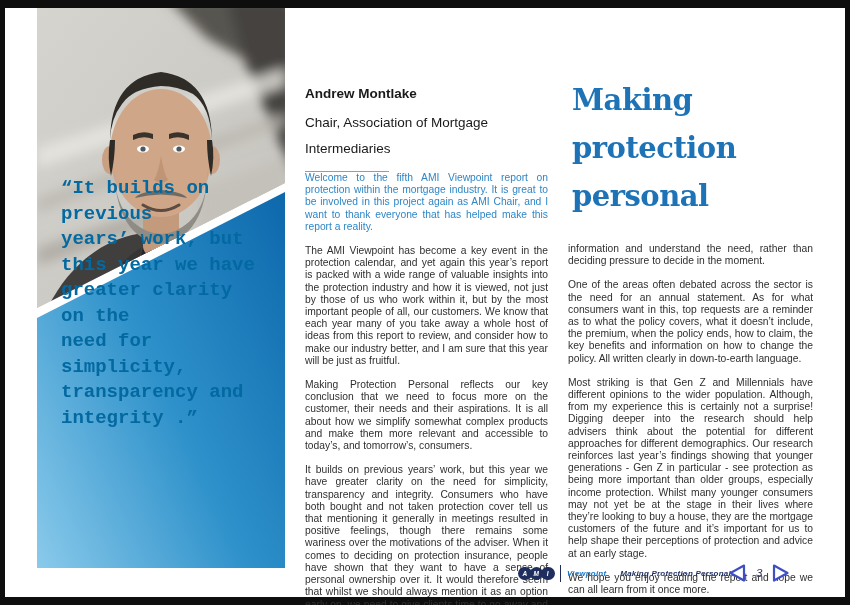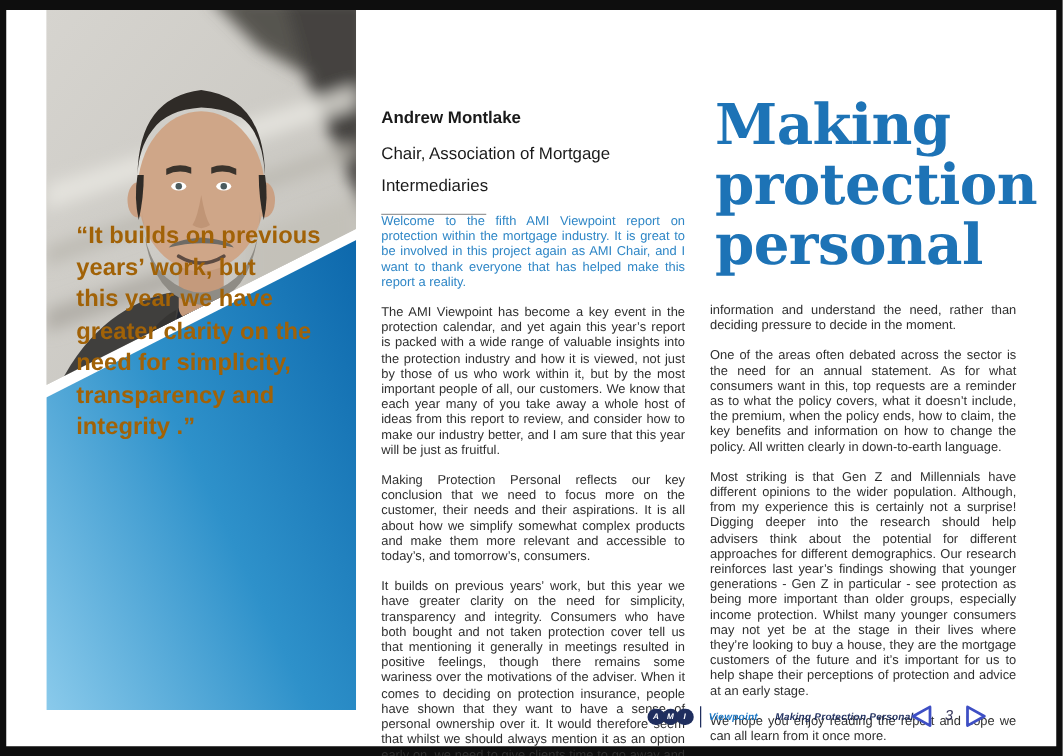--- a/index.html
+++ b/index.html
@@ -9,35 +9,35 @@
   .page { position:absolute; left:5px; top:8px; width:840px; height:589px; background:#ffffff; }
 
   
   .left-panel { position:absolute; left:32px; top:0; width:248px; height:560px; }
   .photo { position:absolute; left:0; top:0; width:248px; height:310px;
            clip-path: polygon(0 0, 100% 0, 100% 175px, 0 300px); background:#d2d0ca; }
   .quote-box { position:absolute; left:0; top:184px; width:248px; height:376px;
                clip-path: polygon(0 126px, 100% 0, 100% 100%, 0 100%);
                background: linear-gradient(65deg, #8ACAEB 0%, #2E91CA 50%, #0D68AC 100%); }
   .quote-text { position:absolute; left:24px; top:168px; width:205px;
-                font-family:Liberation Sans, sans-serif; font-weight:700;
-                color:#a16207; font-size:19px; line-height:25.5px; white-space:pre-line; }
+                font-family:Liberation Mono, monospace; font-weight:700;
+                color:#0369a1; font-size:19px; line-height:25.5px; white-space:pre-line; }
 
   
   .mid-col { position:absolute; left:300px; top:77px; width:243px; }
   .author-name { font-size:13.5px; line-height:17px; font-weight:700; color:#1a1a1a; }
   .author-role { margin-top:8px; font-size:13.5px; line-height:26px; color:#1a1a1a; white-space:pre-line; }
   .rule { margin-top:9px; width:84px; border-top:1px solid #9b9b9b; }
   p.body { font-size:10.3px; line-height:12.2px; color:#2f2f2f; text-align:justify; margin-bottom:12px; }
   p.intro { color:#2E86C6; }
 
   
   .title { position:absolute; left:567px; top:68px; width:260px;
            font-family:"DejaVu Serif","Liberation Serif",serif; font-weight:700;
-           font-size:45px; line-height:48px; color:#1D73B6; white-space:pre-line; letter-spacing:-0.5px; }
+           font-size:29px; line-height:48px; color:#1D73B6; white-space:pre-line; letter-spacing:-0.5px; }
   .right-col { position:absolute; left:563px; top:235px; width:245px; }
 
   
   .footer { position:absolute; left:0; top:554px; width:840px; height:29px;font-style:italic; }
   .brandline { position:absolute; left:513px; top:3px; display:flex; align-items:center; }
   .ami-circles { display:flex; }
   .ami-circle { width:13.5px; height:13.5px; border-radius:50%; background:#1F2E5E; color:#fff;
                 font-size:6.5px; font-weight:700; display:flex; align-items:center; justify-content:center;
                 margin-right:-2px; }
   .vline { width:1.5px; height:17px; background:#1F2E5E; margin:0 6px 0 7px; }

